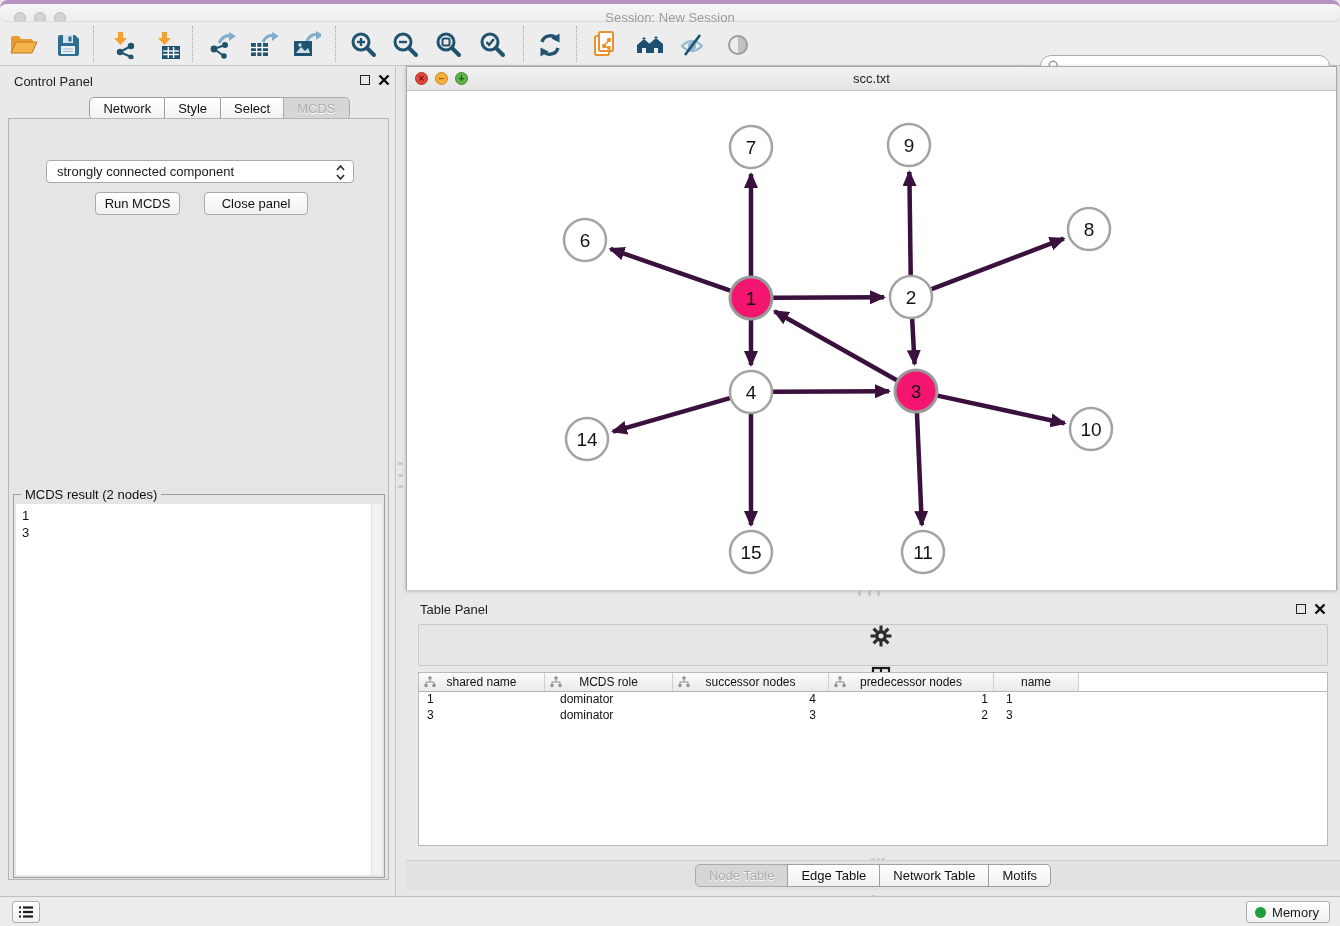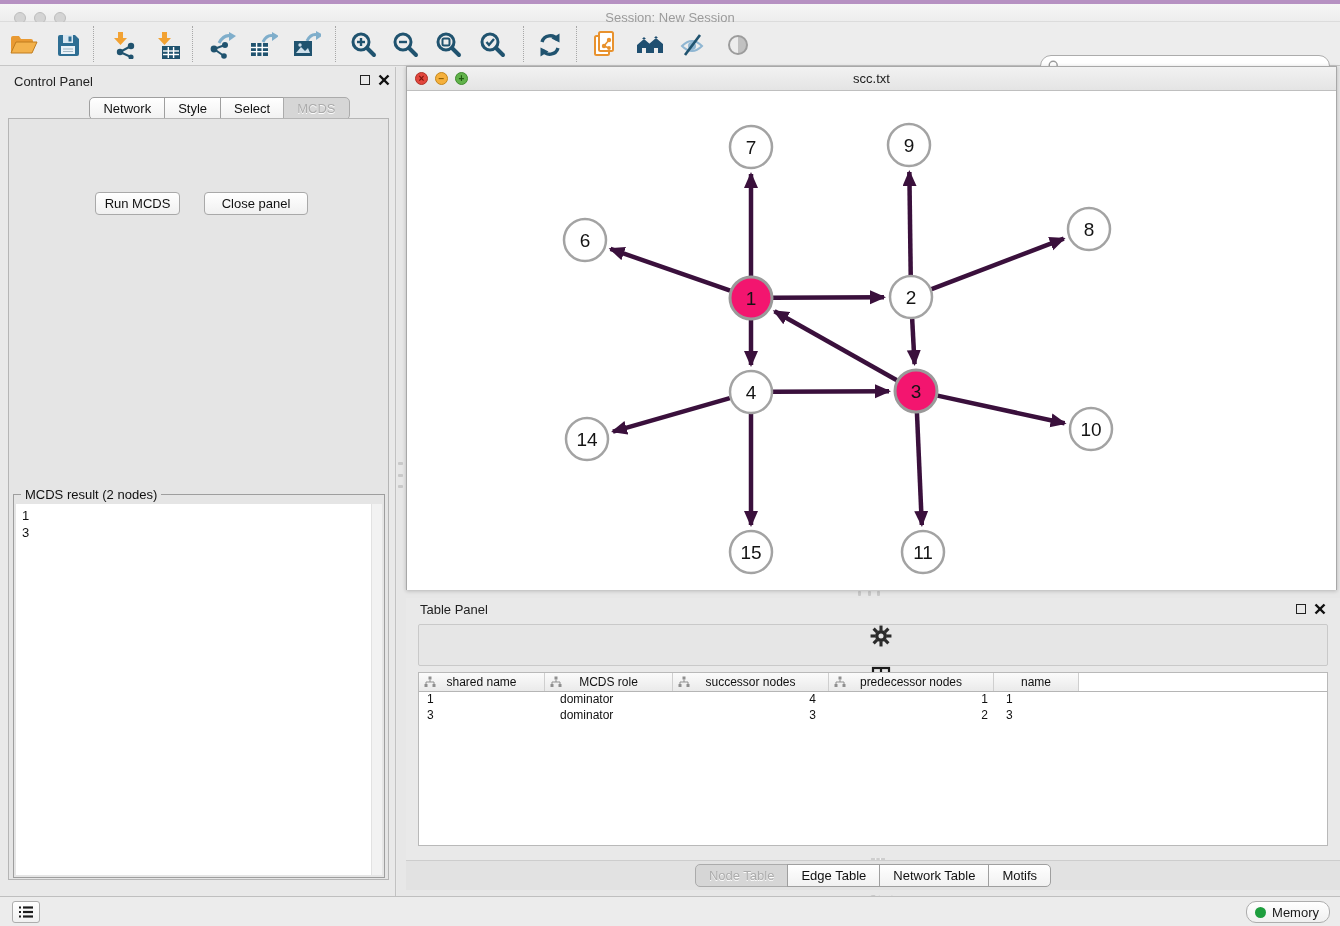--- a/index.html
+++ b/index.html
@@ -1,21 +1,21 @@
 <!DOCTYPE html>
 <html><head>
 <meta charset="utf-8">
 <style>
   * { box-sizing: border-box; margin:0; padding:0; }
   html,body { width:1340px; height:926px; }
   body { font-family:"Liberation Sans", sans-serif; background:#E9E9E9; position:relative; overflow:hidden; font-size:13px; color:#1a1a1a; }
 
   
   .app-titlebar { position:absolute; left:0; top:0; width:1340px; height:22px;
-    background:linear-gradient(#F6F6F6,#EDEDED); border-top:4px solid #B691C2; border-bottom:1px solid #DCDCDC; }
+    background:linear-gradient(#F6F6F6,#EDEDED); border-top:4px solid #B691C2; border-bottom:1px solid #DCDCDC;border-radius:8px; }
   .traffic-inactive { position:absolute; top:8px; width:12px; height:12px; border-radius:50%;
     background:#D4D4D4; border:1px solid #BDBDBD; }
   .app-title { position:absolute; left:0; right:0; top:6px; text-align:center; color:#9B9B9B; font-size:13px; }
 
   
   .main-toolbar { position:absolute; left:0; top:22px; width:1340px; height:44px;
     background:#EDEDED; border-bottom:1px solid #C6C6C6; }
   .tb-icon { position:absolute; top:8px; width:30px; height:30px; display:flex; align-items:center; justify-content:center; cursor:default; }
   .tb-sep { position:absolute; top:4px; height:36px; width:0; border-left:1px dotted #A8A8A8; }
   .search-box { position:absolute; left:1040px; top:33px; width:290px; height:22px; background:#fff;
@@ -77,21 +77,21 @@
   .td { overflow:hidden; white-space:nowrap; }
   .c0 { width:126px; } .c1 { width:128px; } .c2 { width:156px; } .c3 { width:165px; } .c4 { width:85px; }
   .td.c0 { padding-left:8px; } .td.c1 { padding-left:15px; }
   .td.c2 { text-align:right; padding-right:13px; } .td.c3 { text-align:right; padding-right:6px; }
   .td.c4 { padding-left:12px; }
   .tp-tabs-strip { position:absolute; left:0; right:0; top:262px; height:30px; background:#E2E2E2; border-top:1px solid #CDCDCD; display:flex; align-items:center; justify-content:center; }
 
   
   .statusbar { position:absolute; left:0; top:896px; width:1340px; height:30px; background:#ECECEC; border-top:1px solid #BFBFBF; }
   .status-list-btn { position:absolute; left:12px; top:4px; width:28px; height:22px; background:linear-gradient(#FFFFFF,#F0F0F0); border:1px solid #ADADAD; border-radius:3px; display:flex; align-items:center; justify-content:center; cursor:default; }
-  .memory-btn { position:absolute; right:10px; top:4px; height:22px; padding:0 10px 0 8px; background:linear-gradient(#FFFFFF,#F0F0F0); border:1px solid #ADADAD; border-radius:10px; display:flex; align-items:center; gap:6px; font-size:13px; cursor:default; }
+  .memory-btn { position:absolute; right:10px; top:4px; height:22px; padding:0 10px 0 8px; background:linear-gradient(#FFFFFF,#F0F0F0); border:1px solid #ADADAD; border-radius:3px; display:flex; align-items:center; gap:6px; font-size:13px; cursor:default; }
   .memory-dot { width:11px; height:11px; border-radius:50%; }
 </style>
 </head>
 <body>
 
 <div class="app-titlebar">
   <span class="traffic-inactive" style="left:14px"></span>
   <span class="traffic-inactive" style="left:34px"></span>
   <span class="traffic-inactive" style="left:54px"></span>
   <div class="app-title">Session: New Session</div>
@@ -290,20 +290,27 @@
 
   <div class="cp-tabs">
     <div class="tab-btn">Network</div>
     <div class="tab-btn">Style</div>
     <div class="tab-btn">Select</div>
     <div class="tab-btn selected">MCDS</div>
   </div>
 
   <div class="cp-content">
 
+    <div class="criterion-select">
+      <span>strongly connected component</span>
+      <svg class="sel-chevrons" width="11" height="17" viewBox="0 0 11 17">
+        <path d="M2 6 L5.5 2 L9 6" stroke="#333" stroke-width="1.8" fill="none"></path>
+        <path d="M2 11 L5.5 15 L9 11" stroke="#333" stroke-width="1.8" fill="none"></path>
+      </svg>
+    </div>
 
     <button class="cp-btn" style="left:86px; width:85px;">Run MCDS</button>
     <button class="cp-btn" style="left:195px; width:104px;">Close panel</button>
 
     <div class="mcds-group">
       <span class="mcds-group-label">MCDS result (2 nodes)</span>
       <div class="mcds-text-area">
         <div class="mcds-text">1
 3</div>
         <div class="mcds-scrollbar"></div>

